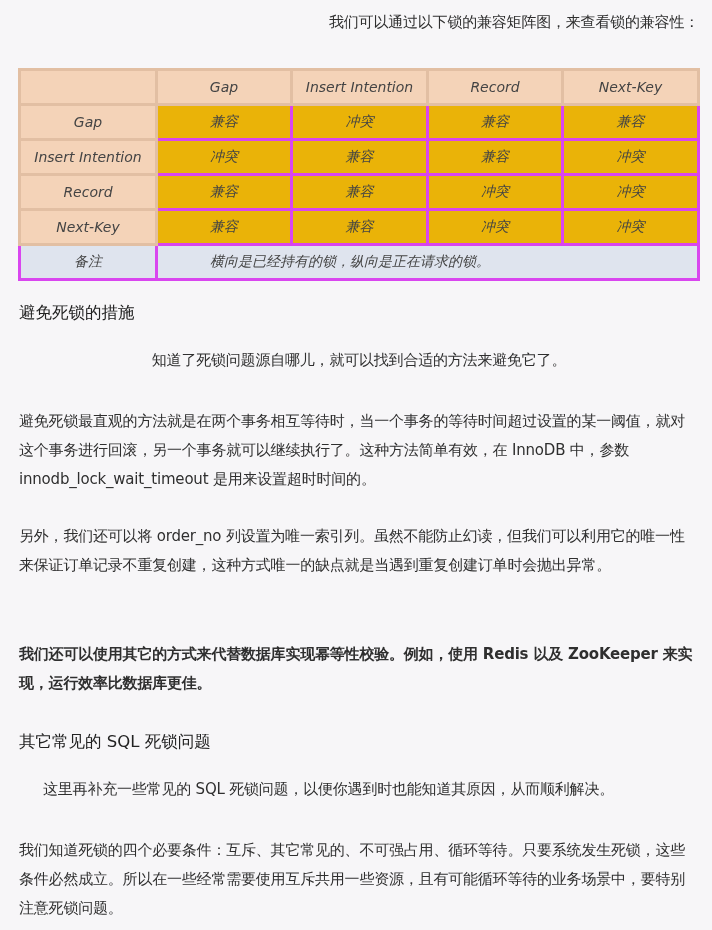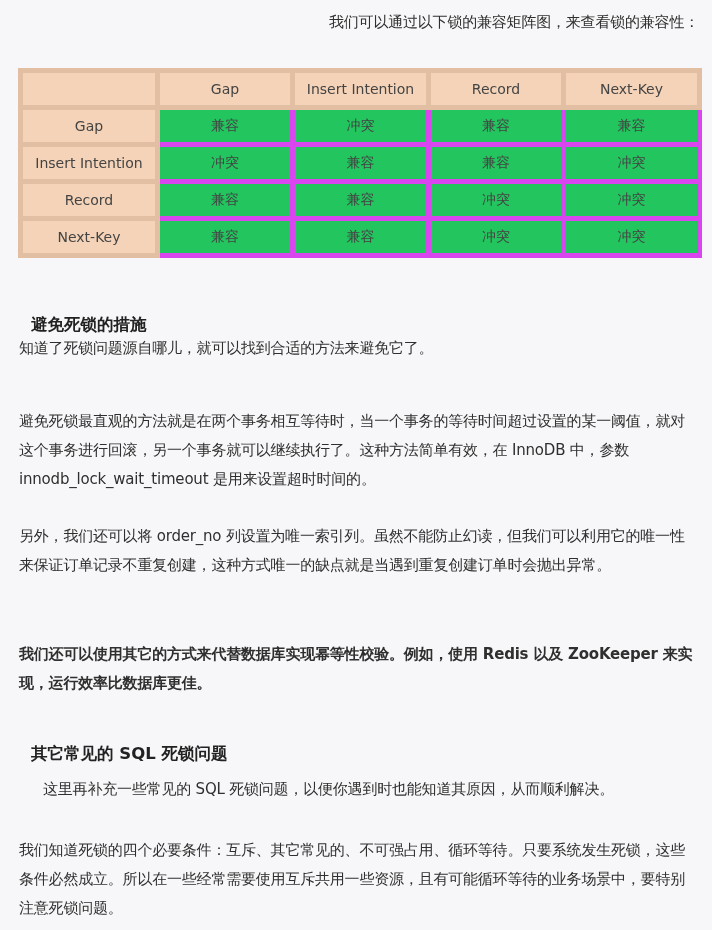--- a/index.html
+++ b/index.html
@@ -21,49 +21,50 @@
       width: 680px;
       font-size: 15px;
       line-height: 29px;
       margin: 0;
       letter-spacing: -0.2px;
     }
     .h {
       position: absolute;
       left: 19px;
       font-size: 16.5px;
-      font-weight: bold;
-      margin: 12px;
+      font-weight: normal;
+      margin: 0;
       color: #222;
       line-height: 22px;
     }
     table.matrix {
       position: absolute;
       left: 18px;
       top: 68px;
       width: 679px;
       border-collapse: collapse;
       table-layout: fixed;
       font-size: 14px;
       color: #444;
     }
     table.matrix td {
       height: 32px;
       text-align: center;
       vertical-align: middle;
-      border: 5px solid #d946ef;
+      border: 3px solid #d946ef;
       padding: 0;
       white-space: nowrap;
+      font-style: italic;
     }
     table.matrix td.hdr {
       background: #f4d3b8;
       border-color: #e2bfa3;
     }
     table.matrix td.cell {
-      background: #22c55e;
+      background: #eab308;
       margin-left: 36px;
     }
     table.matrix td.note-label {
       background: #dfe4ee;
     }
     table.matrix td.note {
       background: #dfe4ee;
       text-align: left;
       padding-left: 52px;
     }
@@ -110,26 +111,30 @@
     <td class="cell">冲突</td>
     <td class="cell">冲突</td>
   </tr>
   <tr>
     <td class="hdr">Next-Key</td>
     <td class="cell">兼容</td>
     <td class="cell">兼容</td>
     <td class="cell">冲突</td>
     <td class="cell">冲突</td>
   </tr>
+  <tr>
+    <td class="note-label">备注</td>
+    <td class="note" colspan="4">横向是已经持有的锁，纵向是正在请求的锁。</td>
+  </tr>
 </tbody>
   </table>
 
 <h2 class="h" style="top:302px;">避免死锁的措施</h2>
 
-<p class="p" style="top:334px;">知道了死锁问题源自哪儿，就可以找到合适的方法来避免它了。</p>
+<p class="p" style="top:346px;text-align:center;">知道了死锁问题源自哪儿，就可以找到合适的方法来避免它了。</p>
 <p class="p" style="top:407px;">避免死锁最直观的方法就是在两个事务相互等待时，当一个事务的等待时间超过设置的某一阈值，就对这个事务进行回滚，另一个事务就可以继续执行了。这种方法简单有效，在 InnoDB 中，参数 innodb_lock_wait_timeout 是用来设置超时时间的。</p>
 <p class="p" style="top:522px;">另外，我们还可以将 order_no 列设置为唯一索引列。虽然不能防止幻读，但我们可以利用它的唯一性来保证订单记录不重复创建，这种方式唯一的缺点就是当遇到重复创建订单时会抛出异常。</p>
 <p class="p" style="top:640px;font-weight:bold;">我们还可以使用其它的方式来代替数据库实现幂等性校验。例如，使用 Redis 以及 ZooKeeper 来实现，运行效率比数据库更佳。</p>
 
 <h2 class="h" style="top:731px;text-align:right;">其它常见的 SQL 死锁问题</h2>
 
 <p class="p" style="top:775px;margin-left:24px;">这里再补充一些常见的 SQL 死锁问题，以便你遇到时也能知道其原因，从而顺利解决。</p>
 <p class="p" style="top:836px;">我们知道死锁的四个必要条件：互斥、其它常见的、不可强占用、循环等待。只要系统发生死锁，这些条件必然成立。所以在一些经常需要使用互斥共用一些资源，且有可能循环等待的业务场景中，要特别注意死锁问题。</p>
 
 </body></html>

